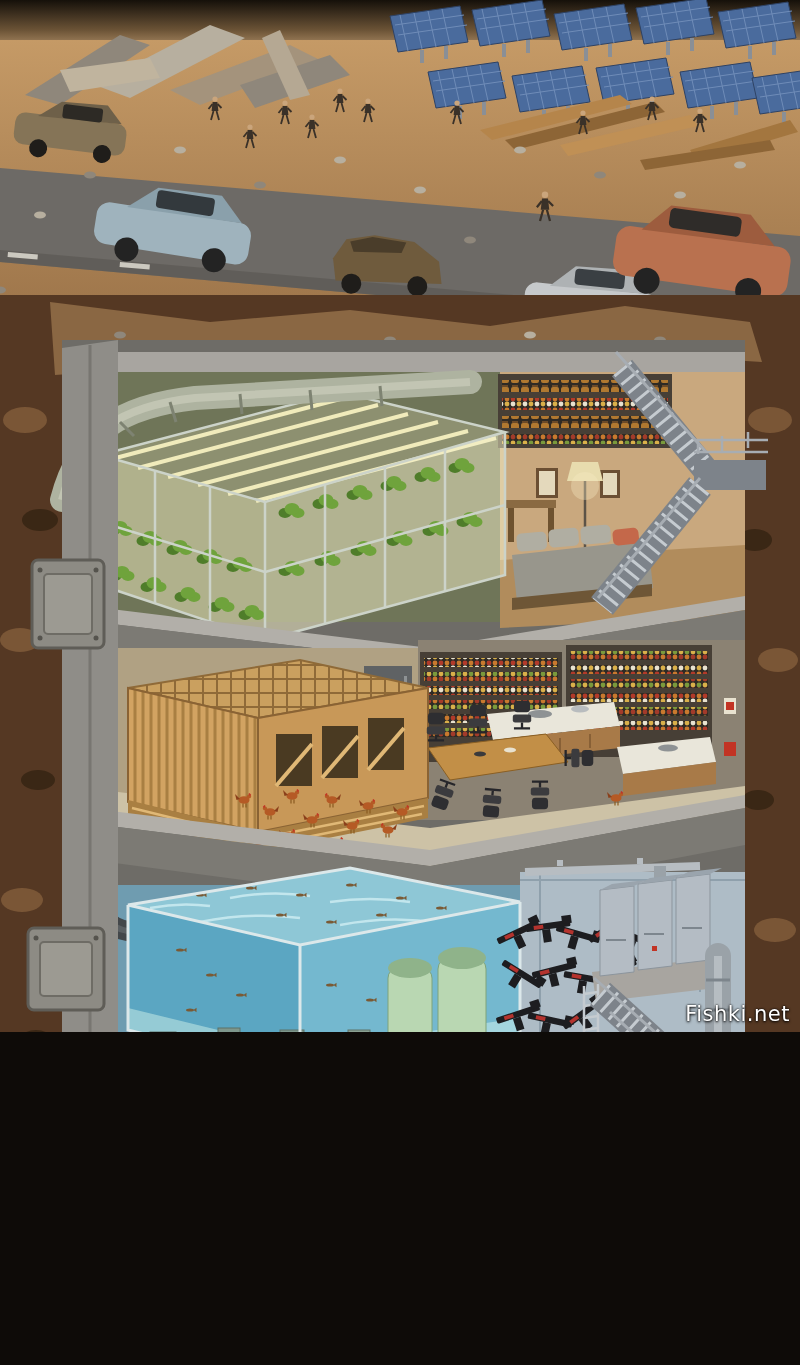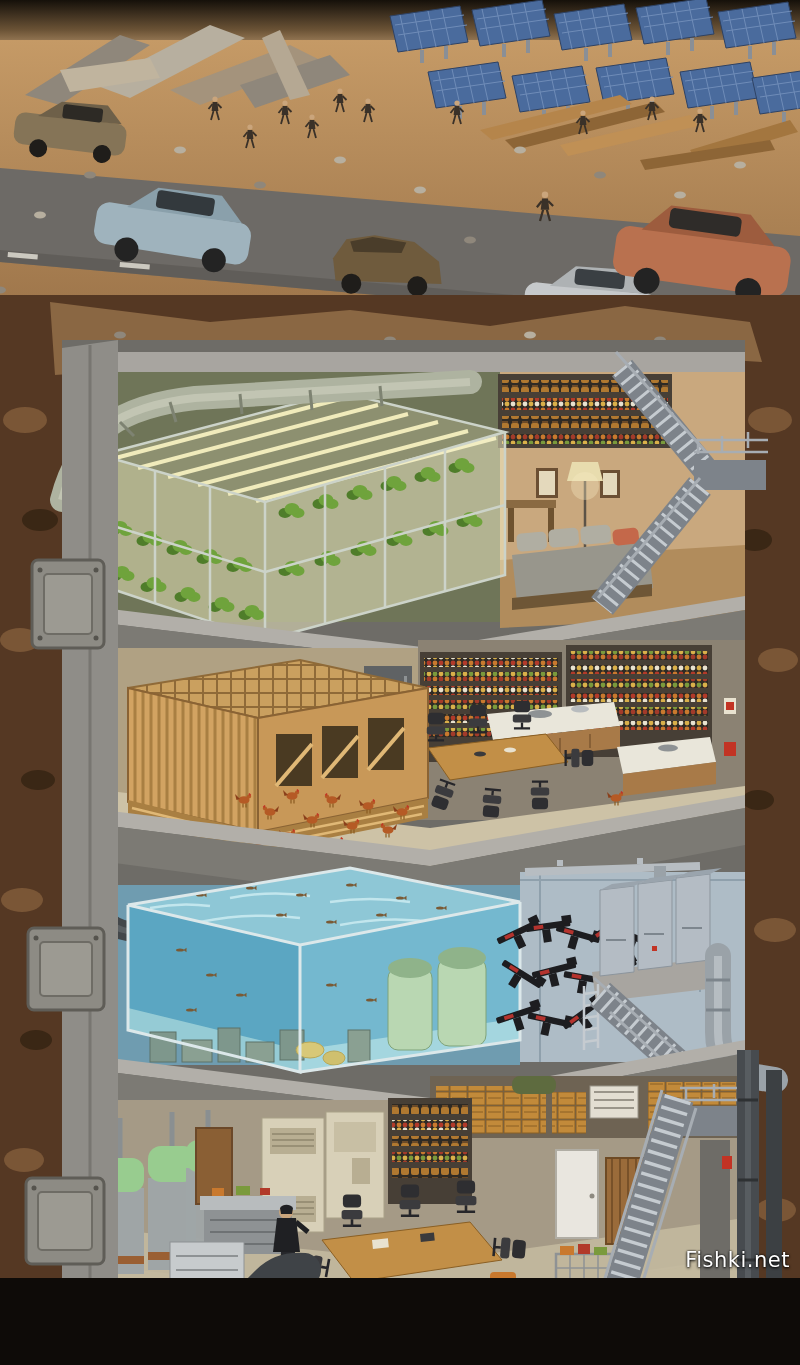--- a/index.html
+++ b/index.html
@@ -1,16 +1,16 @@
 <!DOCTYPE html>
 <html style="--sky-top: #15100a; --sky-haze: #d8b184; --ground: #b3895b; --ground-dark: #8f6a42; --road: #6d6a66; --road-dark: #585550; --panel-blue: #4a6b9d; --rock: #553823; --rock-light: #7a5636; --rock-dark: #3a2715; --concrete: #8f8d88; --concrete-light: #a8a5a0; --concrete-dark: #6e6c67; --slab-front: #7c7a74; --slab-top: #b2afa9; --olive-wall: #6f7558; --grow-glow: #f4eec6; --plant: #6fa33c; --plant-dark: #4f7d2a; --lounge-wall: #c9a87e; --lounge-floor: #b18c5c; --sofa: #98968c; --sofa-light: #b0aea2; --pillow: #c4684a; --steel: #a7adb3; --steel-dark: #7d838a; --coop-wood: #cf9f5e; --coop-dark: #a97f42; --coop-light: #e0b876; --shelf-frame: #473f36; --coop-floor: #cdc2a6; --table-wood: #c28f47; --chair: #3b3b3e; --counter-wood: #a87a48; --counter-top: #e9e6da; --fridge: #5f6264; --chicken: #b55a25; --chicken-dark: #8a3f1a; --water-top: #8ec7d6; --water-front: #5ba6c2; --water-side: #74b8cf; --fish: #7a5a35; --vessel-mint: #b9d7b2; --vessel-mint-dark: #8fb38a; --armory-wall: #aebcc6; --armory-wall-dark: #8fa0ac; --cabinet: #b4bcc4; --cabinet-dark: #9aa4ad; --gun: #1d1d20; --gun-red: #b4332e; --workshop-wall: #a59a86; --workshop-floor: #c3b99e; --beige-cabinet: #d8d0b8; --green-cabinet: #6d7a4a; --green-machine: #3f6e46; --cylinder-green: #98cc8f; --crate: #c28a3a; --foundation: #232526; --car-brown: #857457; --car-bluegray: #9fb3bd; --car-wreck: #6f5b3d; --car-silver: #c6c9cb; --car-copper: #b9714f; --figure: #3a3128; --watermark: #ffffff;"><head>
 <meta charset="utf-8">
 <style>
   html,body{margin:0;padding:0;background:#0e0b08;}
-  .canvas{position:relative;width:800px;height:1278px;overflow:hidden;
+  .canvas{position:relative;width:800px;height:1032px;overflow:hidden;
           font-family:"DejaVu Sans",sans-serif;background:#0369a1;}
   svg{position:absolute;inset:0;display:block;}
   .road{fill:var(--road,#6d6a66)} .roadD{fill:var(--road-dark,#585550)}
   .rock{fill:var(--rock,#553823)} .rockL{fill:var(--rock-light,#7a5636)} .rockD{fill:var(--rock-dark,#3a2715)}
   .conc{fill:var(--concrete,#8f8d88)} .concL{fill:var(--concrete-light,#a8a5a0)} .concD{fill:var(--concrete-dark,#6e6c67)}
   .slabF{fill:var(--slab-front,#7c7a74)} .slabT{fill:var(--slab-top,#b2afa9)}
   .olive{fill:var(--olive-wall,#6f7558)}
   .warmW{fill:var(--lounge-wall,#c9a87e)} .warmF{fill:var(--lounge-floor,#b18c5c)}
   .sofa{fill:var(--sofa,#98968c)} .sofaL{fill:var(--sofa-light,#b0aea2)} .pillow{fill:var(--pillow,#c4684a)} .steelD{fill:var(--steel-dark,#7d838a)} .woodD{fill:var(--coop-dark,#a97f42)}
   .shelf{fill:var(--shelf-frame,#473f36)} .floor2{fill:var(--coop-floor,#cdc2a6)}

